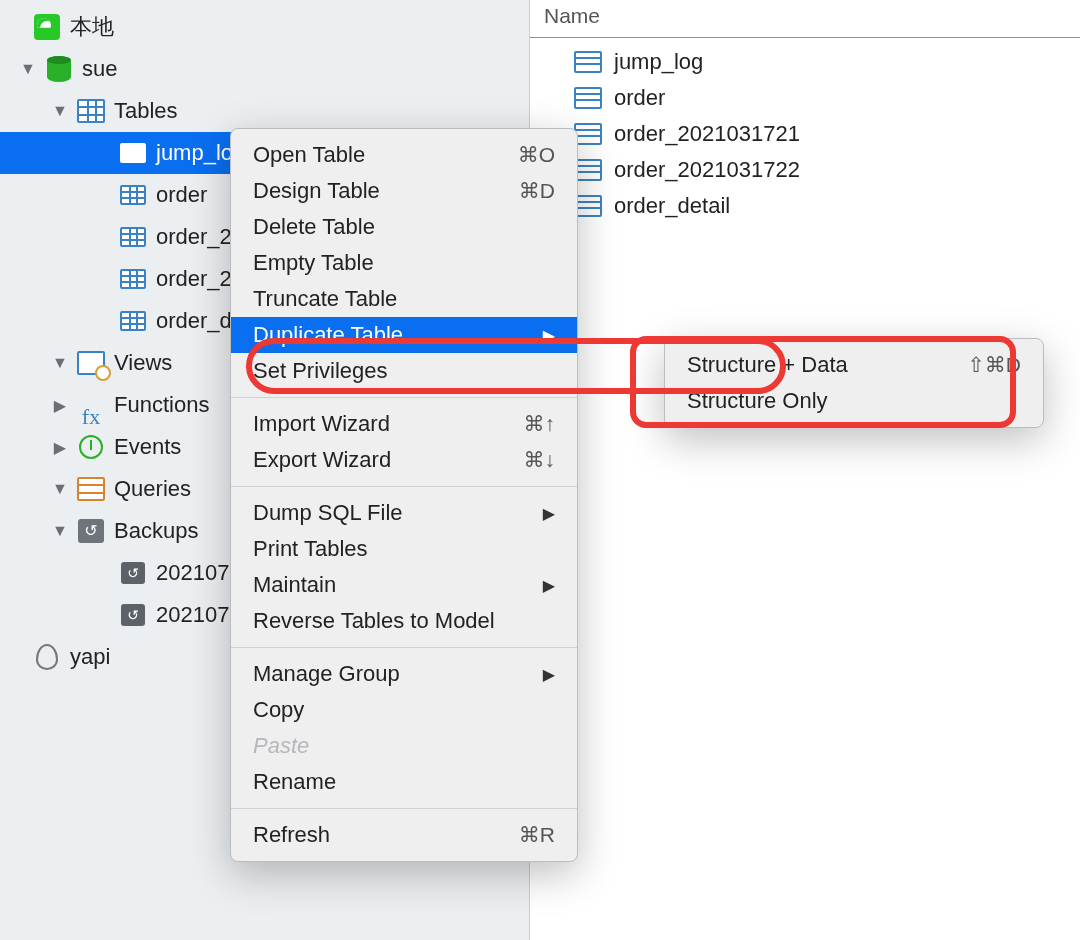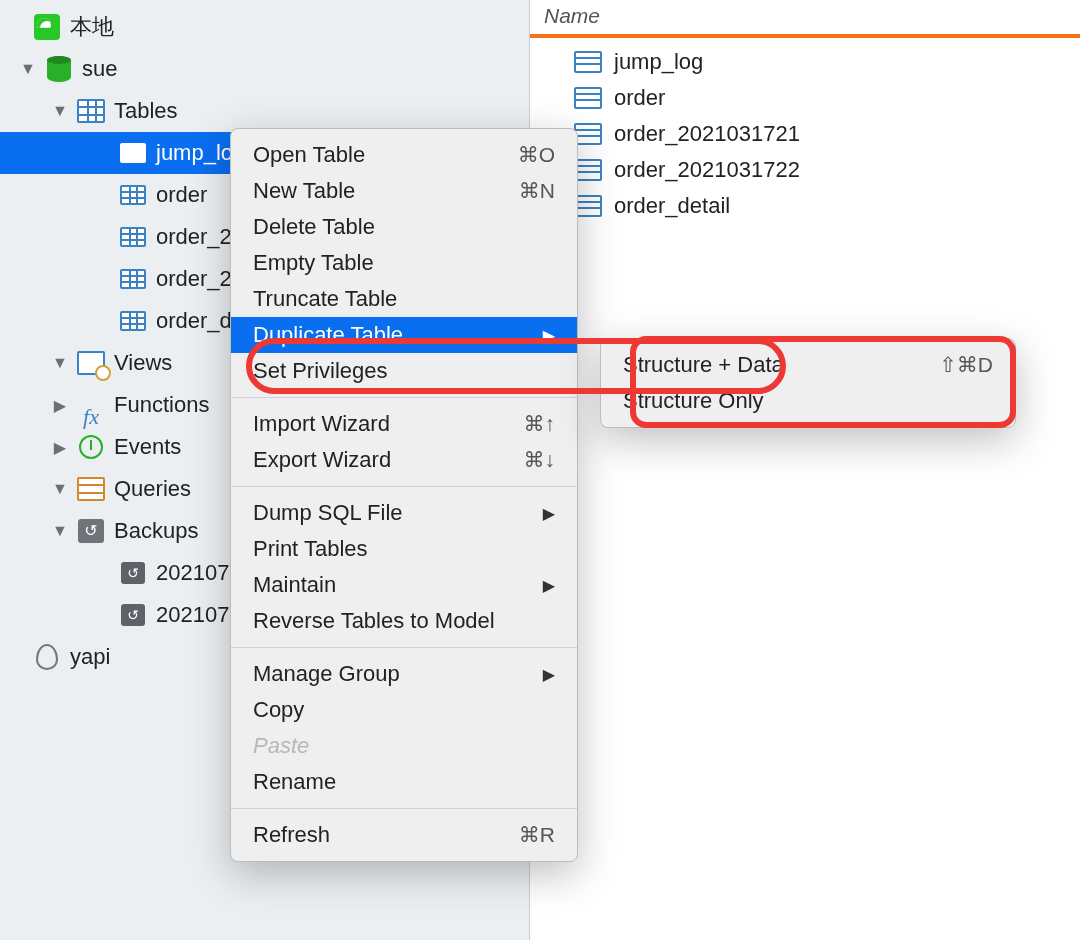--- a/index.html
+++ b/index.html
@@ -9,22 +9,21 @@
   .sidebar {
     position: absolute; left: 0; top: 0; width: 530px; height: 940px;
     background: #eceff1; border-right: 1px solid #c9ced3;
   }
   .main {
     position: absolute; left: 530px; top: 0; right: 0; height: 940px;
     background: #fff;
   }
   .main-header {
     height: 38px; padding: 4px 14px; color: #555; font-size: 21px;
-    border-bottom: 4px solid #f97316;
-    font-style: italic;
+    border-bottom: 1px solid #f97316;
   }
   .table-list { padding-top: 6px; }
   .table-item {
     display: flex; align-items: center; gap: 12px;
     height: 36px; padding-left: 44px;
   }
   .table-icon {
     width: 28px; height: 22px; border: 2px solid #3b82c4; border-radius: 2px;
     background: #fff; position: relative;
   }
@@ -76,21 +75,21 @@
     position: relative;
   }
   .ic-tables::before { content:""; position:absolute; left:0; right:0; top:5px; bottom:5px; border-top:2px solid #3b82c4; border-bottom:2px solid #3b82c4; }
   .ic-tables::after { content:""; position:absolute; top:0; bottom:0; left:8px; width:2px; background:#3b82c4; box-shadow:8px 0 0 #3b82c4; }
   .ic-views {
     width: 28px; height: 24px; border: 2px solid #3b82c4; background:#fff; border-radius:2px;
     position: relative;
   }
   .ic-views::after { content:""; position:absolute; right:-8px; bottom:-8px; width:12px; height:12px; border:2px solid #d4a037; border-radius:50%; background:#fff; }
   .ic-func {
-    color: #3b82c4; font-style: italic; font-family: "Times New Roman", serif; font-size: 22px; margin-top: 23px;
+    color: #3b82c4; font-family: "Times New Roman", serif; font-size: 22px; margin-top: 23px;
   }
   .ic-events {
      width: 24px; height: 24px; border: 2px solid #29b029; border-radius: 50%; position: relative;
   }
   .ic-events::after { content:""; position:absolute; left:9px; top:3px; width:2px; height:10px; background:#29b029; box-shadow: 4px 7px 0 -1px #29b029; transform-origin:bottom; }
   .ic-queries {
     width: 28px; height: 24px; border: 2px solid #d4852e; background:#fff; border-radius:2px;
     position: relative;
   }
   .ic-queries::before { content:""; position:absolute; left:0; right:0; top:5px; bottom:5px; border-top:2px solid #d4852e; border-bottom:2px solid #d4852e; }
@@ -109,21 +108,21 @@
   
   .menu {
     position: absolute;
     background: #efefef;
     border: 1px solid #b9bcc0;
     border-radius: 8px;
     box-shadow: 0 12px 40px rgba(0,0,0,0.25);
     padding: 8px 0;
   }
   .menu.main-menu { left: 230px; top: 128px; width: 348px; }
-  .menu.sub-menu  { left: 600px; top: 338px; width: 416px; text-align: center; }
+  .menu.sub-menu  { left: 664px; top: 338px; width: 380px; text-align: center; }
 
   .menu-item {
     display: flex; align-items: center; justify-content: space-between;
     height: 36px; padding: 0 22px; font-size: 22px;
   }
   .menu-item.highlight { background: #0a6ef0; color: #fff; }
   .menu-item.disabled { color: #b4b7bb; font-style: italic; }
   .shortcut { color: #555; font-size: 21px; }
   .submenu-arrow { font-size: 16px; color: #333; }
   .menu-item.highlight .submenu-arrow { color: #fff; }
@@ -291,22 +290,22 @@
     </div>
   </div>
 </div>
 
 <div class="menu main-menu">
   <div class="menu-item">
     <span>Open Table</span>
     <span class="shortcut">⌘O</span>
   </div>
   <div class="menu-item">
-    <span>New Table</span>
-    <span class="shortcut">⌘N</span>
+    <span>Design Table</span>
+    <span class="shortcut">⌘D</span>
   </div>
   <div class="menu-item">
     <span>Delete Table</span>
   </div>
   <div class="menu-item">
     <span>Empty Table</span>
   </div>
   <div class="menu-item">
     <span>Truncate Table</span>
   </div>

